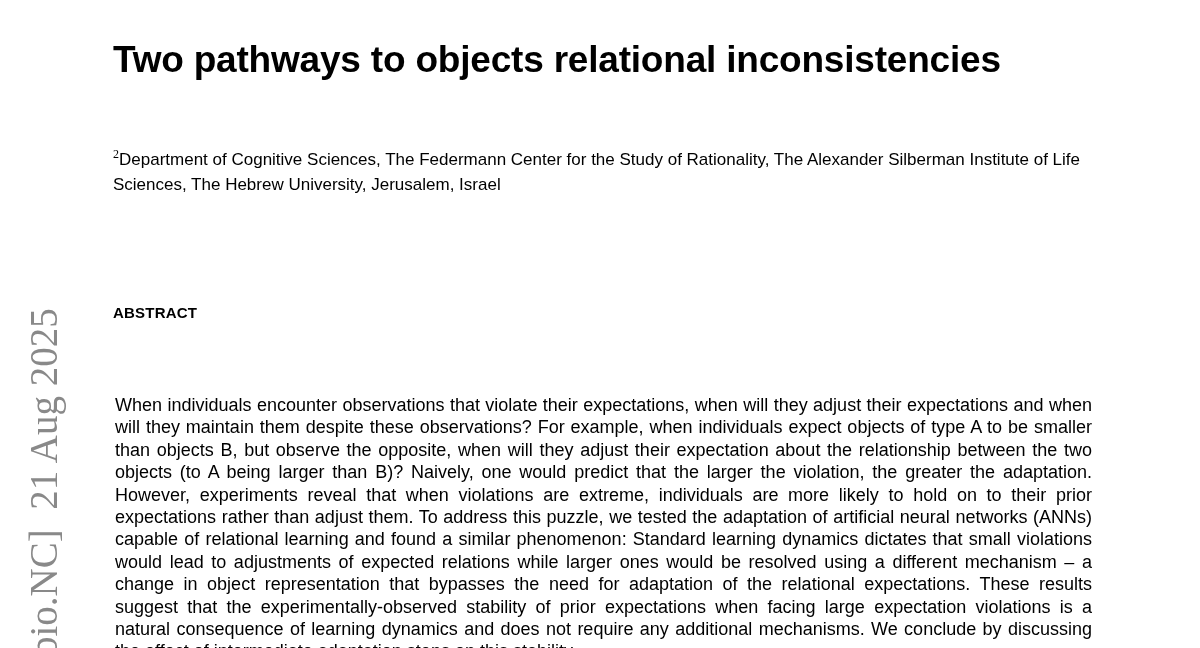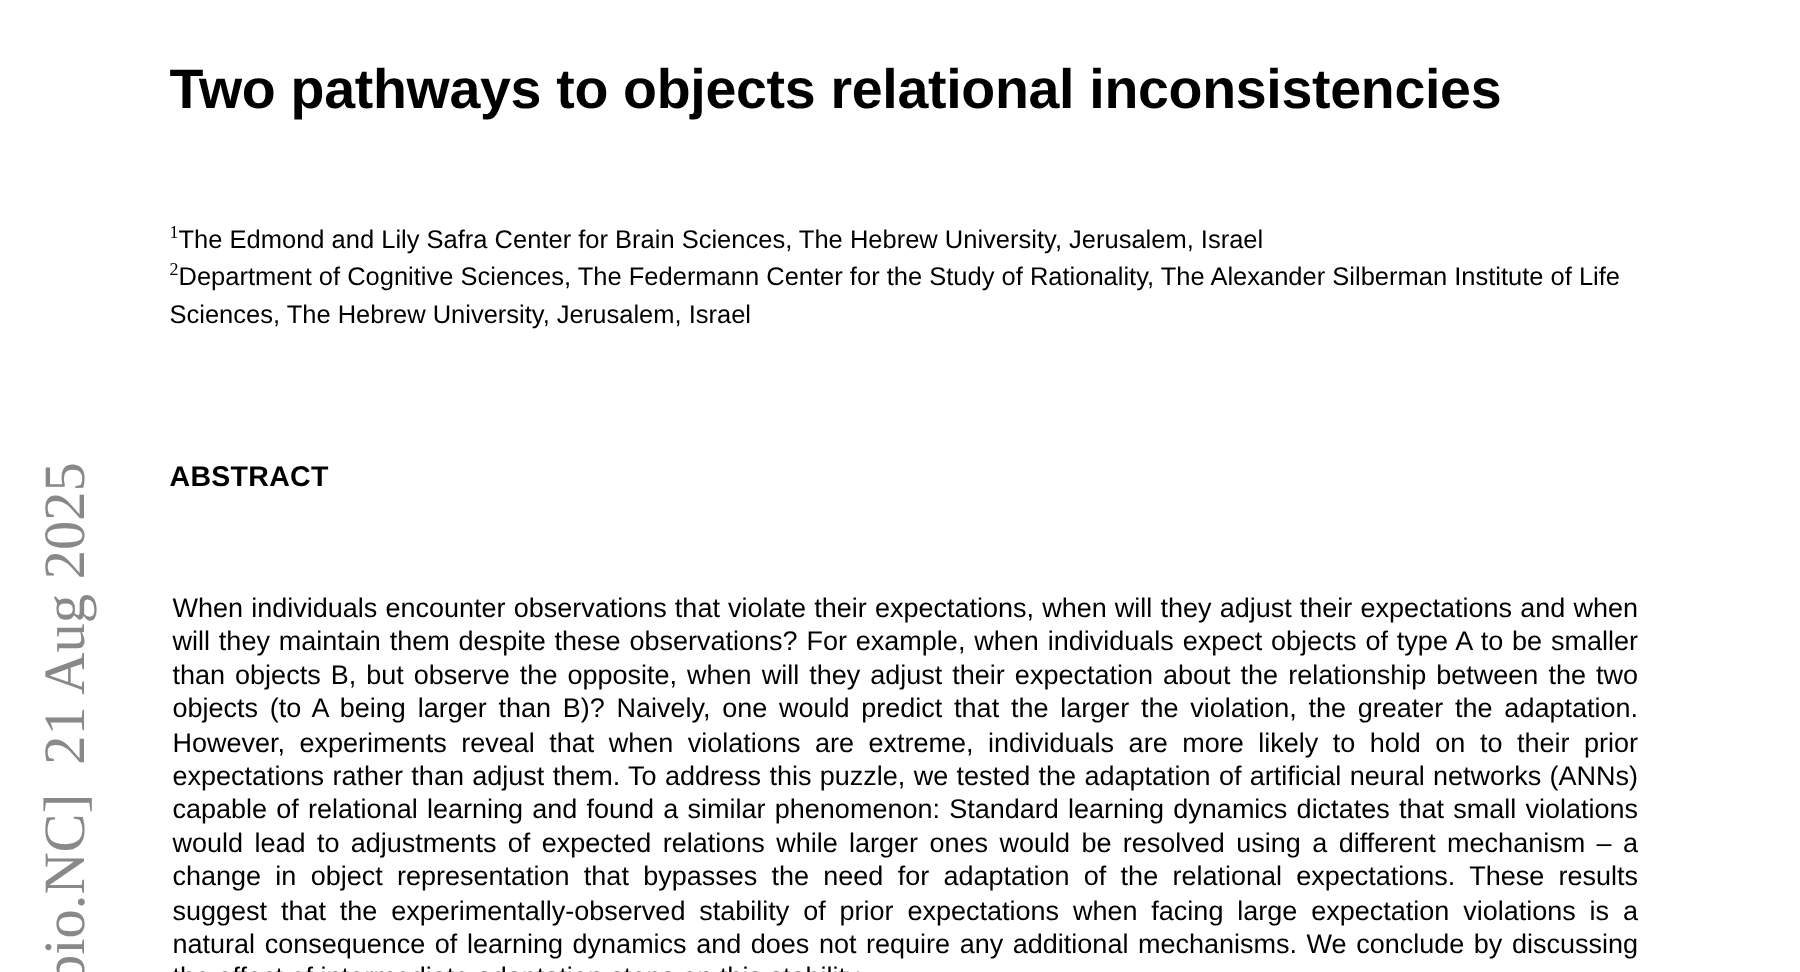--- a/index.html
+++ b/index.html
@@ -64,21 +64,21 @@
   .affiliations sup {
     font-family: "Liberation Serif", "DejaVu Serif", serif;
     font-size: 12px;
     vertical-align: super;
     line-height: 0;
   }
   .abstract-heading {
     position: absolute;
     left: 113px;
     top: 292px;
-    font-size: 19px;
+    font-size: 15px;
     font-weight: bold;
     letter-spacing: 0.2px;
   }
   .abstract-text {
     position: absolute;
     left: 115px;
     top: 376px;
     width: 977px;
     font-size: 18px;
     line-height: 22.4px;
@@ -89,21 +89,20 @@
 <body>
 
 <div class="page">
 
   <div class="watermark">bio.NC]  21 Aug 2025</div>
 
   <h1 class="title">Two pathways to objects relational inconsistencies</h1>
 
 
   <div class="affiliations">
-    <div><sup>1</sup><span>The Edmond and Lily Safra Center for Brain Sciences, The Hebrew University, Jerusalem, Israel</span></div>
     <div><sup>2</sup><span>Department of Cognitive Sciences, The Federmann Center for the Study of Rationality, The Alexander Silberman Institute of Life Sciences, The Hebrew University, Jerusalem, Israel</span></div>
   </div>
 
   <h2 class="abstract-heading">ABSTRACT</h2>
 
   <p class="abstract-text">When individuals encounter observations that violate their expectations, when will they adjust their expectations and when will they maintain them despite these observations? For example, when individuals expect objects of type A to be smaller than objects B, but observe the opposite, when will they adjust their expectation about the relationship between the two objects (to A being larger than B)? Naively, one would predict that the larger the violation, the greater the adaptation. However, experiments reveal that when violations are extreme, individuals are more likely to hold on to their prior expectations rather than adjust them. To address this puzzle, we tested the adaptation of artificial neural networks (ANNs) capable of relational learning and found a similar phenomenon: Standard learning dynamics dictates that small violations would lead to adjustments of expected relations while larger ones would be resolved using a different mechanism – a change in object representation that bypasses the need for adaptation of the relational expectations. These results suggest that the experimentally-observed stability of prior expectations when facing large expectation violations is a natural consequence of learning dynamics and does not require any additional mechanisms. We conclude by discussing the effect of intermediate adaptation steps on this stability.</p>
 
 </div>
 
 </body></html>

